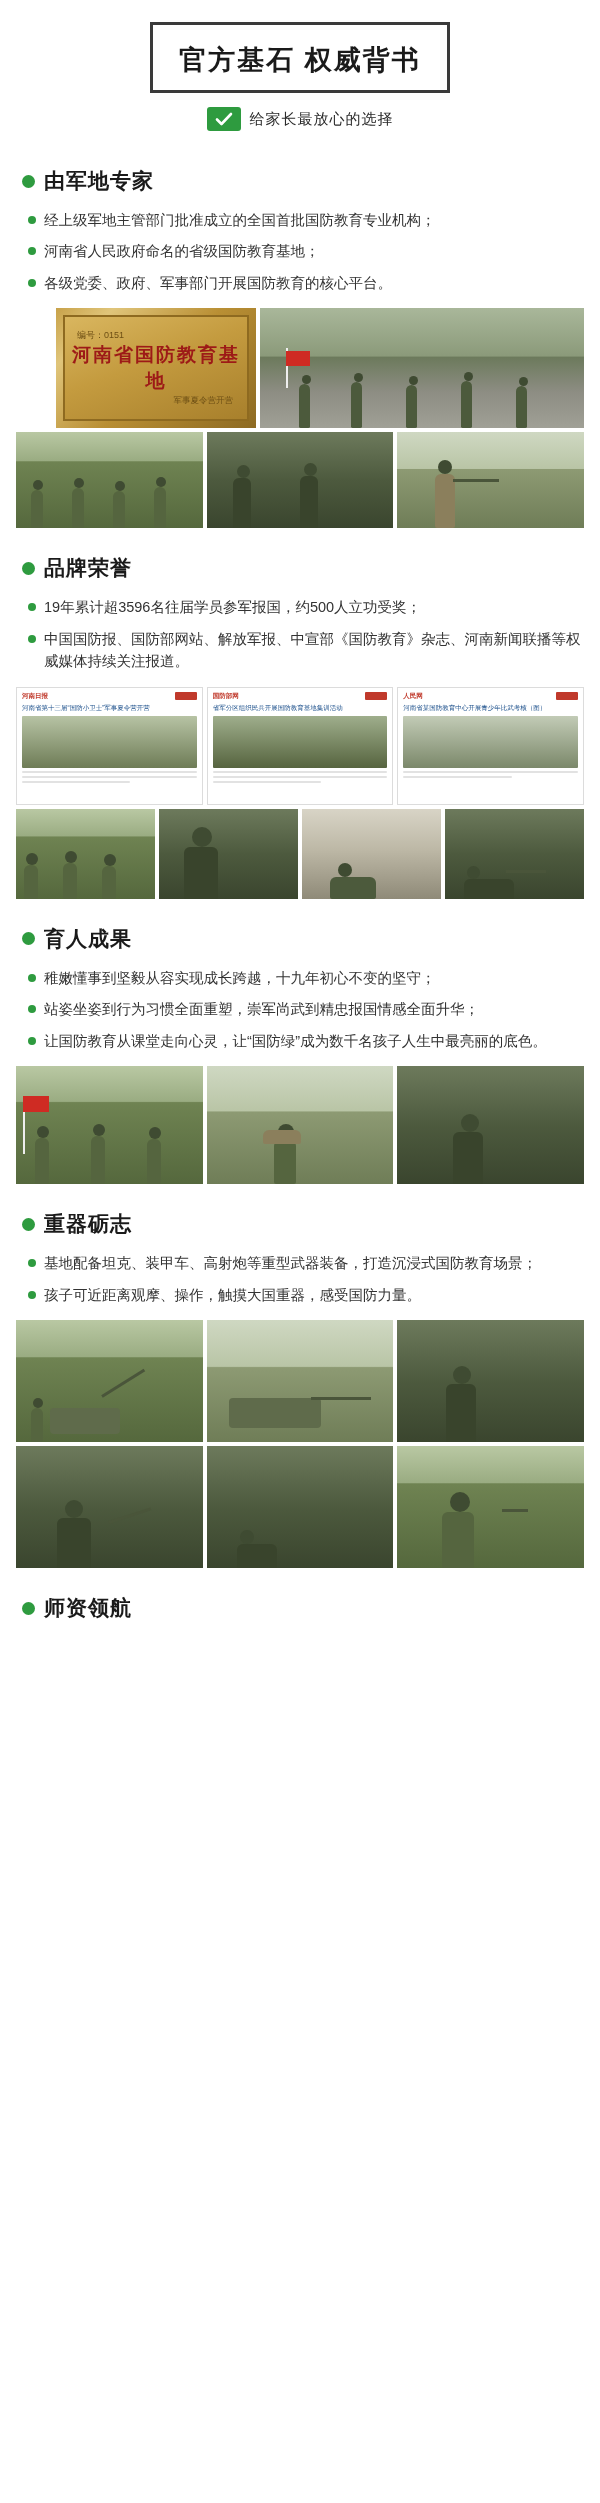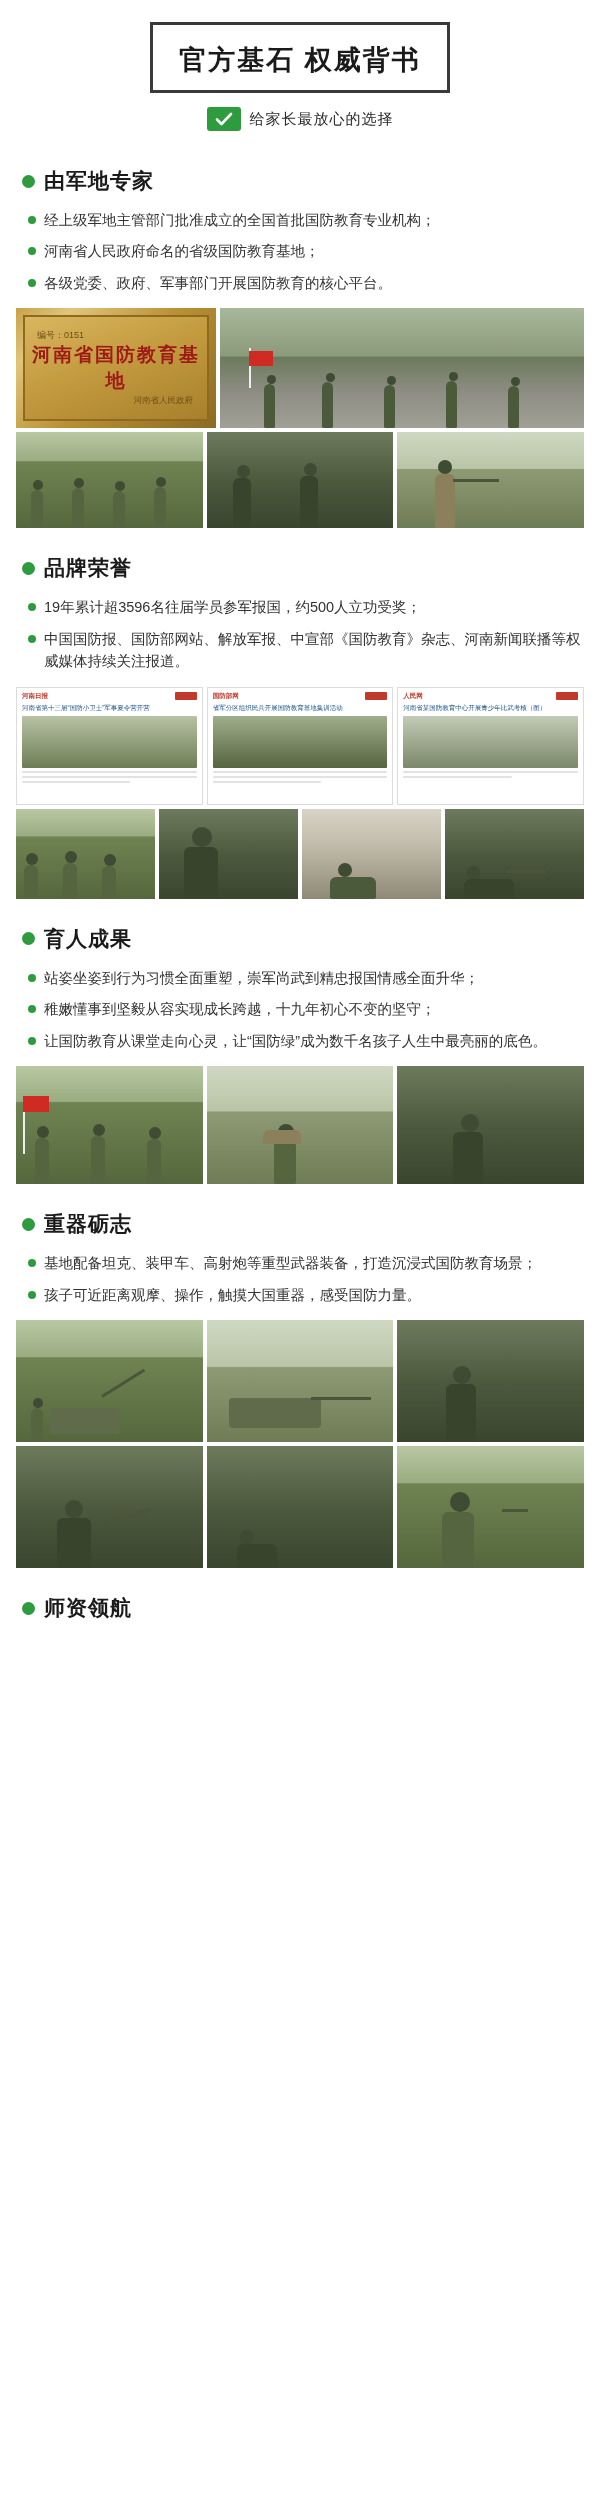--- a/index.html
+++ b/index.html
@@ -189,25 +189,25 @@
         <span class="b-dot"></span>
         <span class="b-text">河南省人民政府命名的省级国防教育基地；</span>
       </div>
       <div class="bullet">
         <span class="b-dot"></span>
         <span class="b-text">各级党委、政府、军事部门开展国防教育的核心平台。</span>
       </div>
     </div>
 
     <div class="grid">
-      <div class="ph p-plaque" style="flex:0 0 200px;height:120px;">
+      <div class="ph p-plaque" style="flex:0 0 200px;height:120px;margin-left:40px;">
         <div class="plaque-inner">
           <div class="plaque-no">编号：0151</div>
           <div class="plaque-main">河南省国防教育基地</div>
-          <div class="plaque-sub">河南省人民政府</div>
+          <div class="plaque-sub">军事夏令营开营</div>
         </div>
       </div>
       <div class="ph p-road" style="height:120px;">
         <div class="figs">
           <div class="fig" style="left:12%;width:11px;height:44px;"></div>
           <div class="fig head" style="left:13%;width:9px;height:9px;bottom:44px;"></div>
           <div class="fig" style="left:28%;width:11px;height:46px;"></div>
           <div class="fig head" style="left:29%;width:9px;height:9px;bottom:46px;"></div>
           <div class="fig" style="left:45%;width:11px;height:43px;"></div>
           <div class="fig head" style="left:46%;width:9px;height:9px;bottom:43px;"></div>
@@ -343,25 +343,25 @@
   </div>
 
   <div class="section">
     <div class="sec-head">
       <span class="sec-dot"></span>
       <span class="sec-title">育人成果</span>
     </div>
     <div class="bullets">
       <div class="bullet">
         <span class="b-dot"></span>
+        <span class="b-text">稚嫩懂事到坚毅从容实现成长跨越，十九年初心不变的坚守；</span>
+      </div>
+      <div class="bullet">
+        <span class="b-dot"></span>
         <span class="b-text">站姿坐姿到行为习惯全面重塑，崇军尚武到精忠报国情感全面升华；</span>
-      </div>
-      <div class="bullet">
-        <span class="b-dot"></span>
-        <span class="b-text">稚嫩懂事到坚毅从容实现成长跨越，十九年初心不变的坚守；</span>
       </div>
       <div class="bullet">
         <span class="b-dot"></span>
         <span class="b-text">让国防教育从课堂走向心灵，让“国防绿”成为数千名孩子人生中最亮丽的底色。</span>
       </div>
     </div>
 
     <div class="grid">
       <div class="ph p-field" style="height:118px;">
         <div class="figs">

